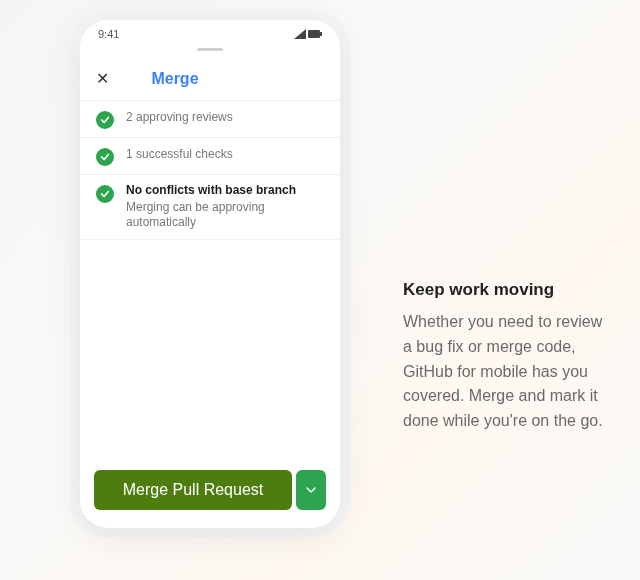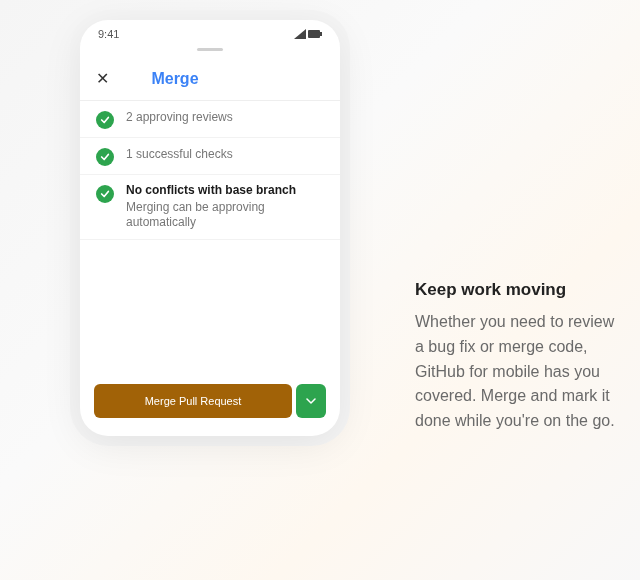--- a/index.html
+++ b/index.html
@@ -9,21 +9,21 @@
     background: linear-gradient(135deg, #f5f5f5 0%, #fafafa 40%, #fef8f0 70%, #f8f8f8 100%);
     font-family: -apple-system, BlinkMacSystemFont, "Segoe UI", Helvetica, Arial, sans-serif;
     overflow: hidden;
     position: relative;
   }
   .phone {
     position: absolute;
     left: 80px;
     top: 20px;
     width: 260px;
-    height: 416px;
+    height: 508px;
     background: #fff;
     border-radius: 28px;
     box-shadow: 0 8px 40px rgba(0,0,0,0.08), 0 0 0 10px #f5f5f5;
     overflow: hidden;
     display: flex;
     flex-direction: column;
   }
   .statusbar {
     height: 28px;
     display: flex;
@@ -99,42 +99,42 @@
     line-height: 1.3;
     margin-top: 1px;
   }
   .footer {
     padding: 12px 14px 18px 14px;
     display: flex;
     gap: 4px;
   }
   .merge-btn {
     flex: 1;
-    background: #a16207;
+    background: #4d7c0f;
     color: #fff;
     border: none;
     border-radius: 6px;
     padding: 11px 8px;
-    font-size: 11px;
+    font-size: 16px;
     font-weight: 500;
     text-align: center;
   }
   .merge-dropdown {
     width: 30px;
     background: #2da44e;
     border: none;
     border-radius: 6px;
     display: flex;
     align-items: center;
     justify-content: center;
   }
   .merge-dropdown svg { width: 10px; height: 10px; }
   .marketing {
     position: absolute;
-    left: 415px;
+    left: 403px;
     top: 280px;
     width: 200px;
   }
   .mkt-title {
     font-size: 17px;
     font-weight: 600;
     color: #222;
     margin-bottom: 10px;
   }
   .mkt-body {

